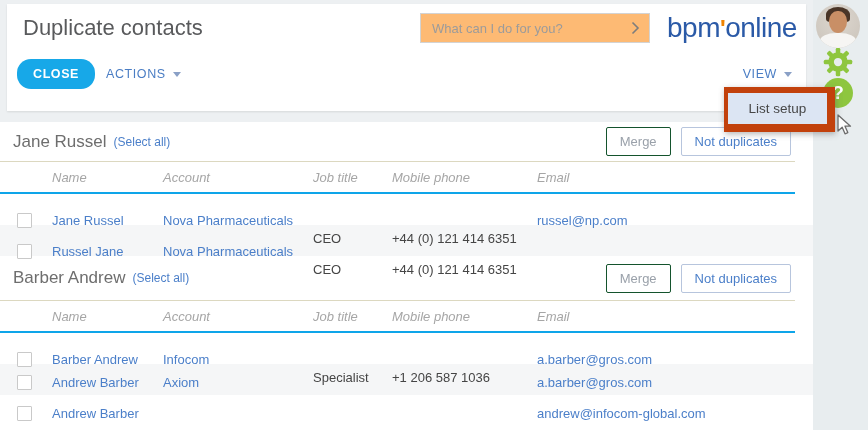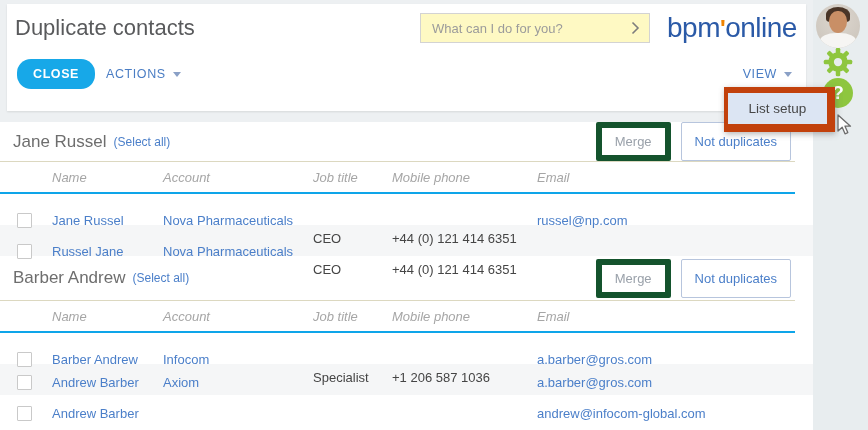--- a/index.html
+++ b/index.html
@@ -21,23 +21,23 @@
   .avatar .shirt { position:absolute; left:4px; bottom:-2px; width:36px; height:17px; background:#f6f5f3; border-radius:45% 45% 0 0; }
   .side-icon { position:absolute; z-index:1; display:flex; align-items:center; justify-content:center; cursor:pointer; }
   .gear-wrap { left:822px; top:46px; width:32px; height:32px; }
   .help-wrap { left:822px; top:77px; width:32px; height:32px; }
   .help-circle { width:30px; height:30px; border-radius:50%; background:#8ec63f; color:#fff;
                  font-size:19px; font-weight:bold; display:flex; align-items:center; justify-content:center; }
 
   
   .header-panel { position:absolute; left:7px; top:4px; width:799px; height:107px; background:#fff;
                   box-shadow:0 1px 2px rgba(0,0,0,0.10); z-index:2; }
-  .page-title { position:absolute; left:8px; top:11px; font-size:22px; color:#595a5c; white-space:nowrap; }
+  .page-title { position:absolute; left:16px; top:11px; font-size:22px; color:#595a5c; white-space:nowrap; }
   .search-box { position:absolute; left:413px; top:9px; width:230px; height:30px;
-                border:1px solid #d3d3d3; background:#fef9c3; display:flex; align-items:center; }
+                border:1px solid #d3d3d3; background:#fdba74; display:flex; align-items:center; }
   .search-box input { flex:1; border:none; outline:none; padding:0 6px 0 11px; font-size:13px;
                       color:#6d6d6d; font-family:"Liberation Sans", sans-serif; background:transparent; }
   .search-box input::placeholder { color:#9b9b9b; opacity:1; }
   .search-arrow { width:28px; height:100%; display:flex; align-items:center; justify-content:center; cursor:pointer; }
   .logo { position:absolute; left:660px; top:8px; font-size:28px; letter-spacing:-0.5px;
           color:#2b5aa7; white-space:nowrap; }
   .logo .apos { color:#f08300; font-weight:bold; font-size:24px; }
   .btn-close { position:absolute; left:10px; top:55px; background:#17a8e8; color:#fff;
                border:none; font-size:12.5px; font-weight:bold; letter-spacing:0.6px;
                padding:8px 16px; border-radius:14px; cursor:pointer; font-family:"Liberation Sans", sans-serif; }
@@ -57,21 +57,21 @@
   .cursor { position:absolute; left:834px; top:114px; z-index:11; pointer-events:none; }
 
   
   .content { position:absolute; left:0; top:122px; width:813px; height:384px; background:#fff; z-index:1; }
   .group-header { display:flex; align-items:center; height:40px; width:795px;
                   padding:0 4px 0 13px; border-bottom:1px solid #dcd8c0; }
   .group-2 .group-header { height:45px; }
   .group-title { font-size:17px; color:#6e6e6e; margin-right:7px; white-space:nowrap; }
   .select-all { font-size:12px; color:#4b7fc9; text-decoration:none; cursor:pointer; }
   .group-btns { margin-left:auto; display:flex; gap:10px; }
-  .btn-merge { background:#fff; border:6px solid #14532d; color:#9aa1aa; font-size:13px;
+  .btn-merge { background:#fff; border:1px solid #14532d; color:#9aa1aa; font-size:13px;
                padding:6px 13px; border-radius:2px; cursor:pointer; font-family:"Liberation Sans", sans-serif; }
   .btn-notdup { background:#fff; border:1px solid #b7c5dd; color:#4b7fc9; font-size:13px;
                 padding:6px 13px; border-radius:2px; cursor:pointer; font-family:"Liberation Sans", sans-serif; }
 
   .grid { display:grid; grid-template-columns:52px 111px 150px 79px 145px 1fr; align-items:center; }
   .thead { height:32px; width:795px; color:#a6a6a6; font-size:13px; border-bottom:2px solid #0ea5e9;font-style:italic; }
   .row { height:31px; font-size:13px; color:#454545; width:813px; }
   .row.alt { background:#f5f6f7; }
   .cell-link { color:#4b7fc9; text-decoration:none; cursor:pointer; white-space:nowrap; overflow:hidden; }
   .cell-text { color:#454545; white-space:nowrap;margin-top:37px; }

